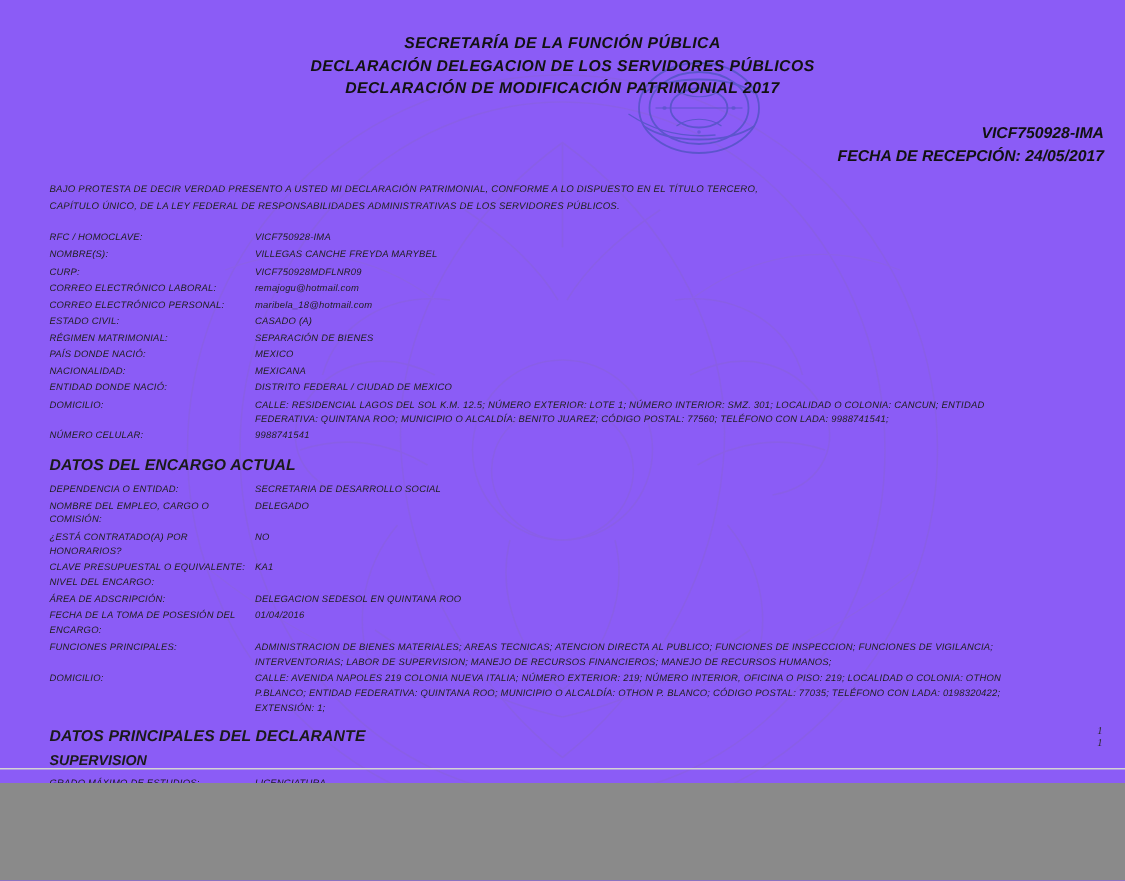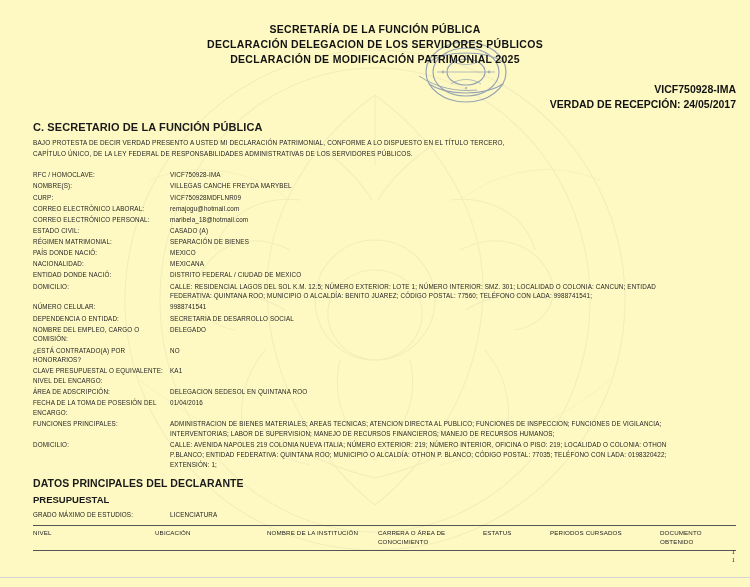--- a/index.html
+++ b/index.html
@@ -3,26 +3,27 @@
 <meta charset="utf-8">
 <style>
   html, body {
     margin: 0;
     padding: 0;
     background: #8a8a8a;
   }
   .page {
     position: relative;
     width: 750px;
-    height: 587px;
-    background: #fef9c3;
+    height: 522px;
+    background: #8b5cf6;
     overflow: hidden;
     font-family: "Liberation Sans", sans-serif;
     color: #1a1a1a;
     box-sizing: border-box;
+    font-style: italic;
   }
 
   
   .watermark {
     position: absolute;
     left: 0; top: 0;
     width: 750px; height: 587px;
     pointer-events: none;
     opacity: 0.085;
     z-index: 0;
@@ -228,34 +229,33 @@
       <circle cx="59" cy="24" r="1.2"></circle>
       <circle cx="59" cy="56" r="1.2"></circle>
     </g>
   </svg>
 
   <div class="content">
 
     <div class="doc-header">
       <div>SECRETARÍA DE LA FUNCIÓN PÚBLICA</div>
       <div>DECLARACIÓN DELEGACION DE LOS SERVIDORES PÚBLICOS</div>
-      <div>DECLARACIÓN DE MODIFICACIÓN PATRIMONIAL 2025</div>
+      <div>DECLARACIÓN DE MODIFICACIÓN PATRIMONIAL 2017</div>
     </div>
 
     <div class="refblock">
       <div>VICF750928-IMA</div>
       <div>
-        <span>VERDAD DE RECEPCIÓN:</span>
+        <span>FECHA DE RECEPCIÓN:</span>
         <span>24/05/2017</span>
       </div>
     </div>
 
     <div class="body-wrap">
 
-      <h2 class="addressee">C. SECRETARIO DE LA FUNCIÓN PÚBLICA</h2>
       <div class="protest">
         <div>BAJO PROTESTA DE DECIR VERDAD PRESENTO A USTED MI DECLARACIÓN PATRIMONIAL, CONFORME A LO DISPUESTO EN EL TÍTULO TERCERO,</div>
         <div>CAPÍTULO ÚNICO, DE LA LEY FEDERAL DE RESPONSABILIDADES ADMINISTRATIVAS DE LOS SERVIDORES PÚBLICOS.</div>
       </div>
 
       <table class="fields">
         <tbody>
           <tr>
             <td class="lbl">RFC / HOMOCLAVE:</td>
             <td class="val">VICF750928-IMA</td>
@@ -303,20 +303,21 @@
               <div>FEDERATIVA:  QUINTANA ROO;  MUNICIPIO O ALCALDÍA:  BENITO JUAREZ;  CÓDIGO POSTAL:  77560;  TELÉFONO CON LADA:  9988741541;</div>
             </td>
           </tr>
           <tr>
             <td class="lbl">NÚMERO CELULAR:</td>
             <td class="val">9988741541</td>
           </tr>
         </tbody>
       </table>
 
+      <h3 class="section tight">DATOS DEL ENCARGO ACTUAL</h3>
       <table class="fields">
         <tbody>
           <tr>
             <td class="lbl">DEPENDENCIA O ENTIDAD:</td>
             <td class="val">SECRETARIA DE DESARROLLO SOCIAL</td>
           </tr>
           <tr>
             <td class="lbl">NOMBRE DEL EMPLEO, CARGO O COMISIÓN:</td>
             <td class="val">DELEGADO</td>
           </tr>
@@ -348,21 +349,21 @@
             <td class="val two-line">
               <div>CALLE:  AVENIDA NAPOLES 219 COLONIA NUEVA ITALIA;  NÚMERO EXTERIOR:  219;  NÚMERO INTERIOR, OFICINA O PISO:  219;  LOCALIDAD O COLONIA:  OTHON</div>
               <div>P.BLANCO;  ENTIDAD FEDERATIVA:  QUINTANA ROO;  MUNICIPIO O ALCALDÍA:  OTHON P. BLANCO;  CÓDIGO POSTAL:  77035;  TELÉFONO CON LADA:  0198320422;</div>
               <div>EXTENSIÓN:  1;</div>
             </td>
           </tr>
         </tbody>
       </table>
 
       <h3 class="section tight">DATOS PRINCIPALES DEL DECLARANTE</h3>
-      <h4 class="subsection">PRESUPUESTAL</h4>
+      <h4 class="subsection">SUPERVISION</h4>
 
       <div class="grado">
         <span class="g-lbl">GRADO MÁXIMO DE ESTUDIOS:</span><span>LICENCIATURA</span>
       </div>
 
       <table class="esc">
         <thead>
           <tr>
             <th class="c1">NIVEL</th>
             <th class="c2">UBICACIÓN</th>

